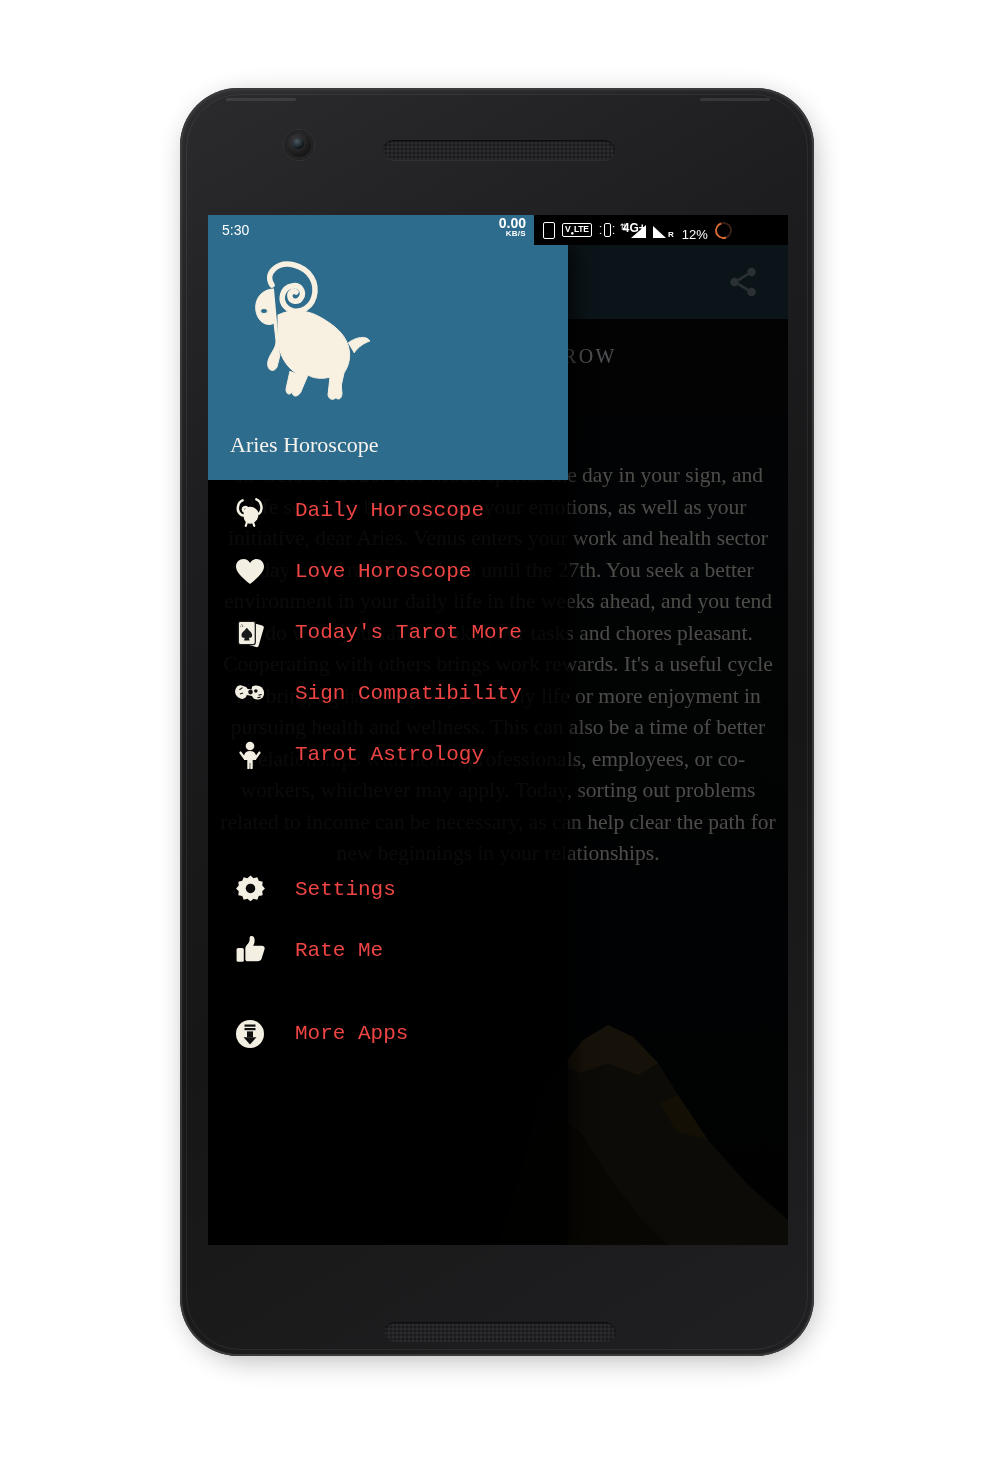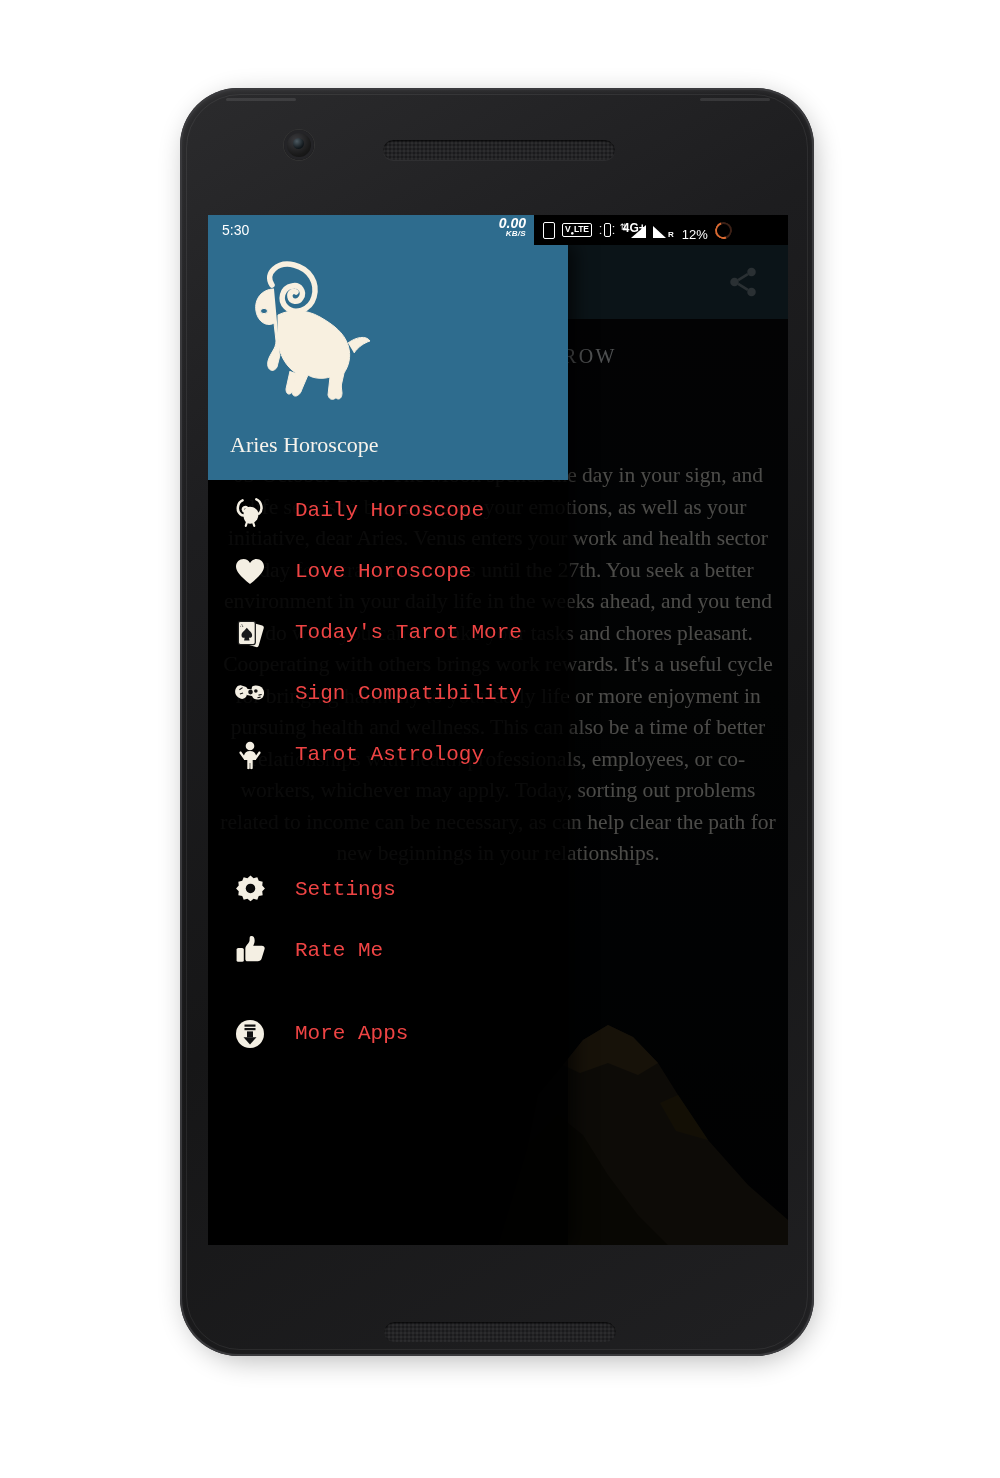--- a/index.html
+++ b/index.html
@@ -70,21 +70,21 @@
   .statusbar{
     position:absolute; left:0; top:0; width:548px; height:30px;
     display:flex; align-items:center; z-index:60;
   }
   .sb-left{
     flex:1; height:30px; background:#2e6c8e; display:flex; align-items:center;
     padding-left:14px; color:#fff; font-size:14px; position:relative;
   }
   .sb-rate{
     position:absolute; right:8px; top:1px; text-align:right; line-height:1;
-    color:#fff; font-weight:bold;font-style:italic;
+    color:#fff; font-weight:bold;
   }
   .sb-rate .num{ font-size:14px; display:block; }
   .sb-rate .unit{ font-size:8px; display:block; letter-spacing:.3px; }
   .sb-right{
     width:222px; height:30px; background:#000; display:flex; align-items:center;
     gap:7px; padding-left:9px; color:#fff;
   }
   .ic-sim{ width:12px; height:17px; border:1.6px solid #fff; border-radius:2px; }
   .ic-volte{
     border:1.5px solid #fff; border-radius:2px; color:#fff; font-size:8.5px;

